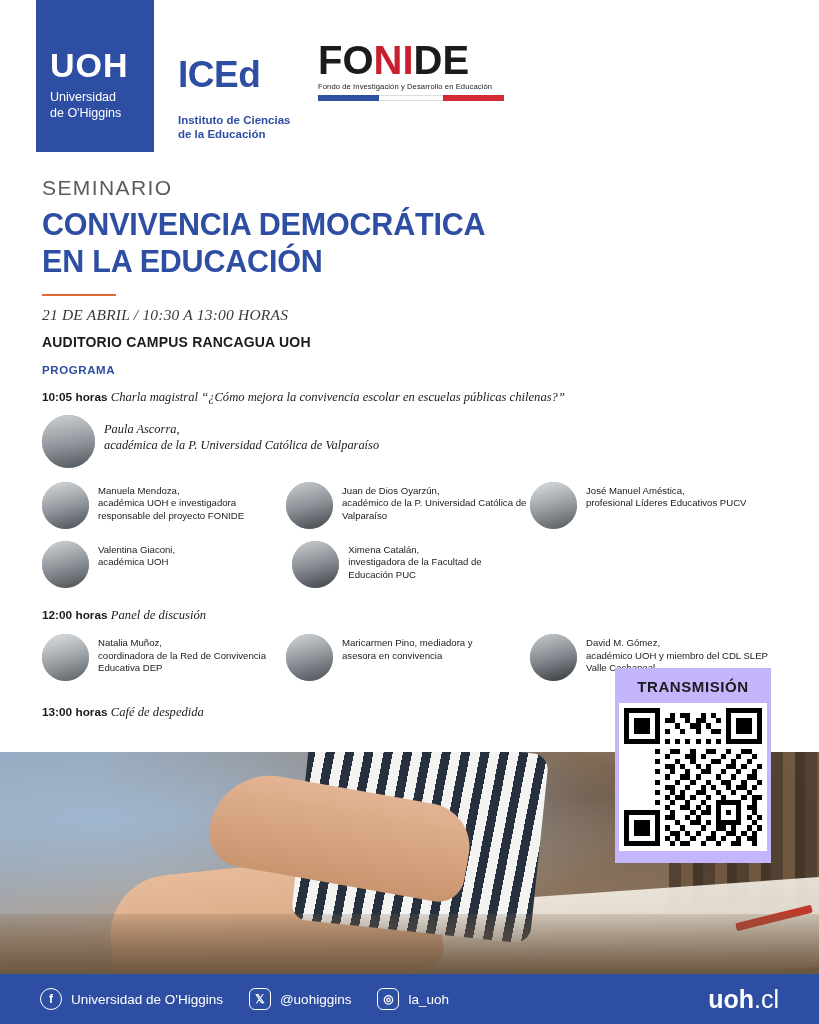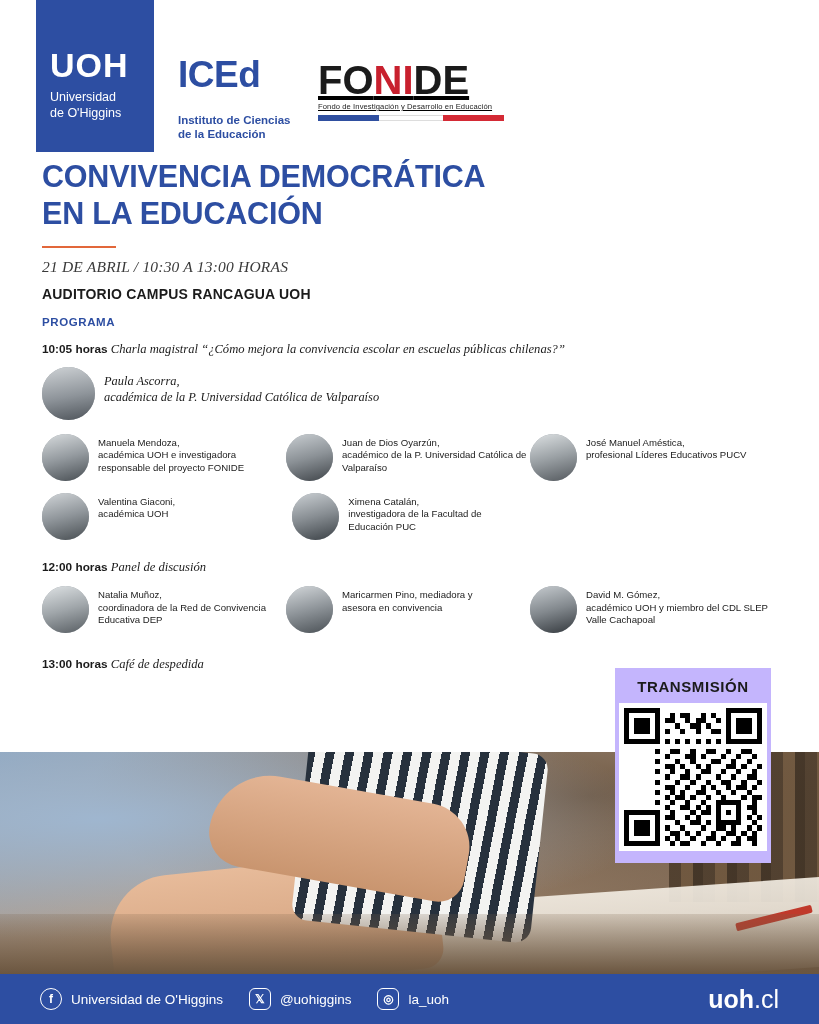--- a/index.html
+++ b/index.html
@@ -66,23 +66,22 @@
   }
   .iced-sub {
     font-size: 11.5px;
     line-height: 1.25;
     margin-top: 20px;
     font-weight: bold;
   }
   .fonide-block {
     position: absolute;
     left: 318px;
-    top: 60px;
+    top: 40px;
     width: 186px;
-    text-decoration: underline;
   }
   .fonide-title {
     font-size: 40px;
     font-weight: bold;
     letter-spacing: 0px;
     line-height: 1;
   }
   .fonide-title .f-dark { color: #1b1b1b; }
   .fonide-title .f-red  { color: #c8202e; }
   .fonide-sub {
@@ -375,20 +374,21 @@
       <div class="fonide-flag">
         <i class="flag-blue"></i>
           <i class="flag-white"></i>
           <i class="flag-red"></i>
       </div>
     </div>
   </div>
 
   <div class="content">
 
+    <div class="seminario">SEMINARIO</div>
     <div class="main-title">
       <div>CONVIVENCIA DEMOCRÁTICA</div>
       <div>EN LA EDUCACIÓN</div>
     </div>
     <div class="rule"></div>
     <div class="date-line">21 DE ABRIL / 10:30 A 13:00 HORAS</div>
     <div class="venue-line">AUDITORIO CAMPUS RANCAGUA UOH</div>
     <div class="programa">PROGRAMA</div>
 
     <div class="block">

